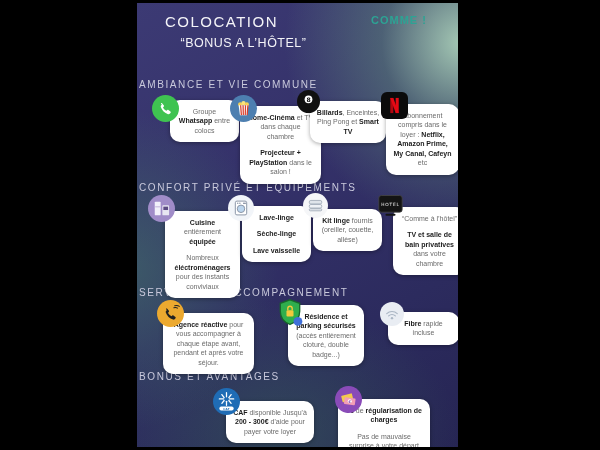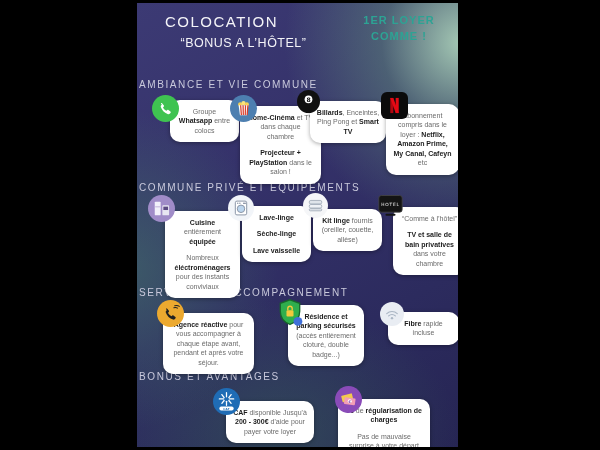--- a/index.html
+++ b/index.html
@@ -34,21 +34,20 @@
 <body>
 
 <div class="stage">
 <div class="poster">
 
   <h1 class="title" style="margin:0;">
     <span class="t1">COLOCATION</span>
     <span class="t2">“BONUS A L’HÔTEL”</span>
   </h1>
   <div class="promo">
-    <span>1ER LOYER</span>
     <span>COMME !</span>
   </div>
 
   <div class="sec-header" style="top:76px;">AMBIANCE ET VIE COMMUNE</div>
 
   <div class="card" style="left:15px;top:92px;">
     <span class="icon">
       <svg width="27" height="27" viewBox="0 0 32 32">
             <circle cx="16" cy="16" r="16" fill="#3fc351"></circle>
             <path fill="#fff" d="M10.6 9.9c.45-.45 1.15-.42 1.55.08l1.95 2.4c.33.4.3.95-.08 1.33l-1 1c.75 1.6 2.5 3.35 4.1 4.1l1-1c.38-.38.93-.4 1.33-.08l2.4 1.95c.5.4.53 1.1.08 1.55l-1 1c-.5.5-1.25.72-1.95.5-3.9-1.3-7.3-4.6-8.6-8.5-.23-.7-.03-1.45.5-1.95l.72-.78z"></path>
@@ -96,21 +95,21 @@
             <rect x="11" y="7" width="3.6" height="18" fill="#b00710"></rect>
             <path d="M11 7h3.6l6.4 18h-3.6z" fill="#e50914"></path>
             <rect x="17.4" y="7" width="3.6" height="18" fill="#e50914"></rect>
           </svg>
     </span>
     <div class="bubble" style="left:5px;top:12px;width:61px;">
           <p><span>Abonnement compris dans le loyer : </span><span class="b">Netflix, Amazon Prime, My Canal, Cafeyn</span><span> etc</span></p>
         </div>
   </div>
 
-  <div class="sec-header" style="top:179px;">COMMUNE PRIVÉ ET ÉQUIPEMENTS</div>
+  <div class="sec-header" style="top:179px;">CONFORT PRIVÉ ET ÉQUIPEMENTS</div>
 
   <div class="card" style="left:11px;top:192px;">
     <span class="icon">
       <svg width="27" height="27" viewBox="0 0 32 32">
             <circle cx="16" cy="16" r="16" fill="#a08cc8"></circle>
             <rect x="8" y="8" width="7" height="16" rx="1" fill="#f2f0fa"></rect>
             <line x1="8.5" y1="14" x2="14.5" y2="14" stroke="#b9a7d6" stroke-width="1"></line>
             <rect x="17" y="12" width="8" height="12" rx="1" fill="#e8e6f2"></rect>
             <rect x="18.2" y="13.8" width="5.6" height="4" fill="#5b4a82"></rect>
           </svg>

